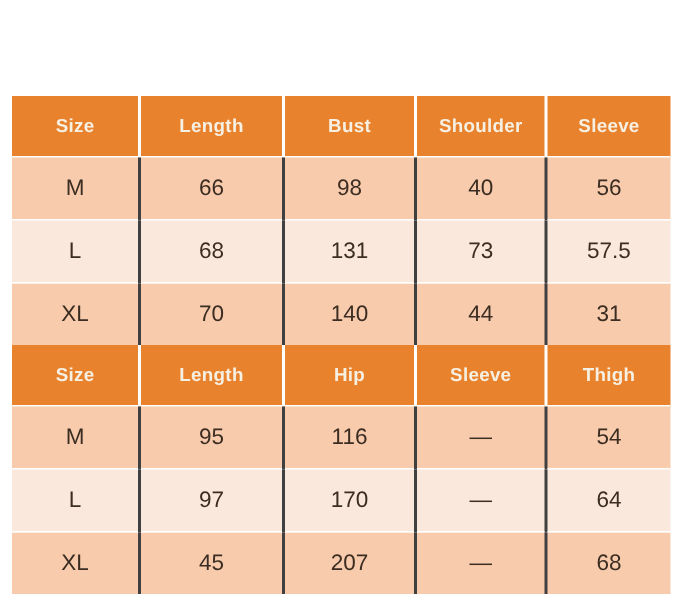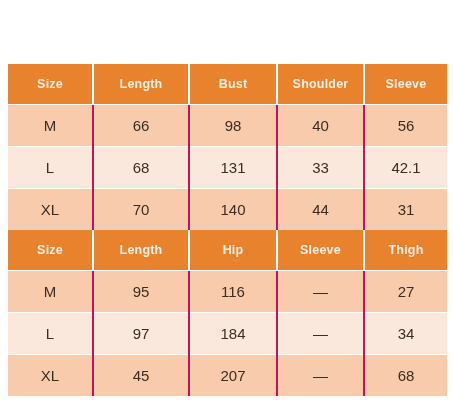--- a/index.html
+++ b/index.html
@@ -52,21 +52,21 @@
   tr.header-row > th:first-child {
     border-left: 0;
   }
 
   tr.data-row > td {
     height: 41px;
     text-align: center;
     vertical-align: middle;
     font-size: 15px;
     color: #3b2d22;
-    border-left: 2px solid #be185d;
+    border-left: 2px solid #404040;
     border-top: 1px solid #ffffff;
     padding: 0;
     font-weight: normal;
   }
   tr.data-row > td:first-child {
     border-left: 0;
   }
 
   tr.shade-dark > td { background: #f8cbac; }
   tr.shade-light > td { background: #fbe8dd; }
@@ -98,22 +98,22 @@
         <td>M</td>
         <td>66</td>
         <td>98</td>
         <td>40</td>
         <td>56</td>
       </tr>
       <tr class="data-row shade-light">
         <td>L</td>
         <td>68</td>
         <td>131</td>
-        <td>33</td>
-        <td>42.1</td>
+        <td>73</td>
+        <td>57.5</td>
       </tr>
       <tr class="data-row shade-dark">
         <td>XL</td>
         <td>70</td>
         <td>140</td>
         <td>44</td>
         <td>31</td>
       </tr>
     </tbody>
   </table>
@@ -132,28 +132,28 @@
         <th>Length</th>
         <th>Hip</th>
         <th>Sleeve</th>
         <th>Thigh</th>
       </tr>
       <tr class="data-row shade-dark">
         <td>M</td>
         <td>95</td>
         <td>116</td>
         <td class="dash-cell">—</td>
-        <td>27</td>
+        <td>54</td>
       </tr>
       <tr class="data-row shade-light">
         <td>L</td>
         <td>97</td>
-        <td>184</td>
+        <td>170</td>
         <td class="dash-cell">—</td>
-        <td>34</td>
+        <td>64</td>
       </tr>
       <tr class="data-row shade-dark">
         <td>XL</td>
         <td>45</td>
         <td>207</td>
         <td class="dash-cell">—</td>
         <td>68</td>
       </tr>
     </tbody>
   </table>

